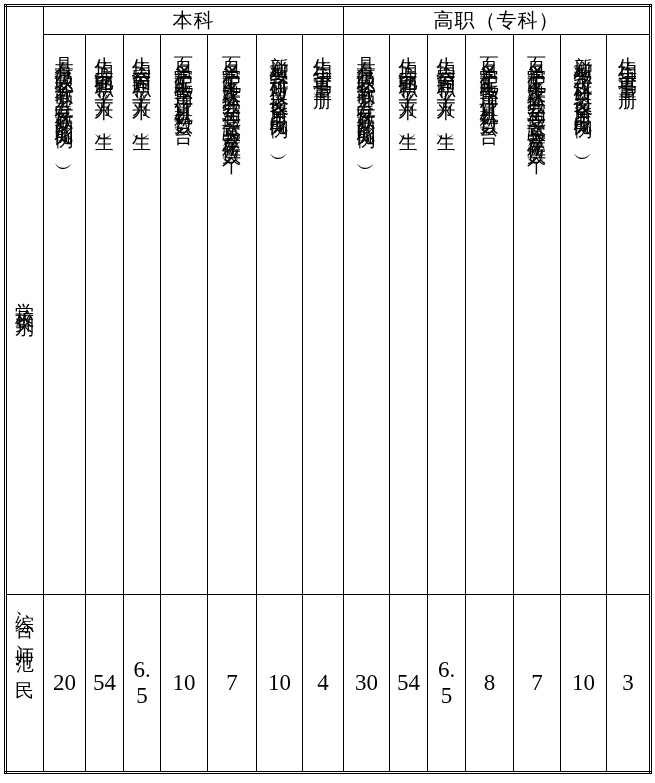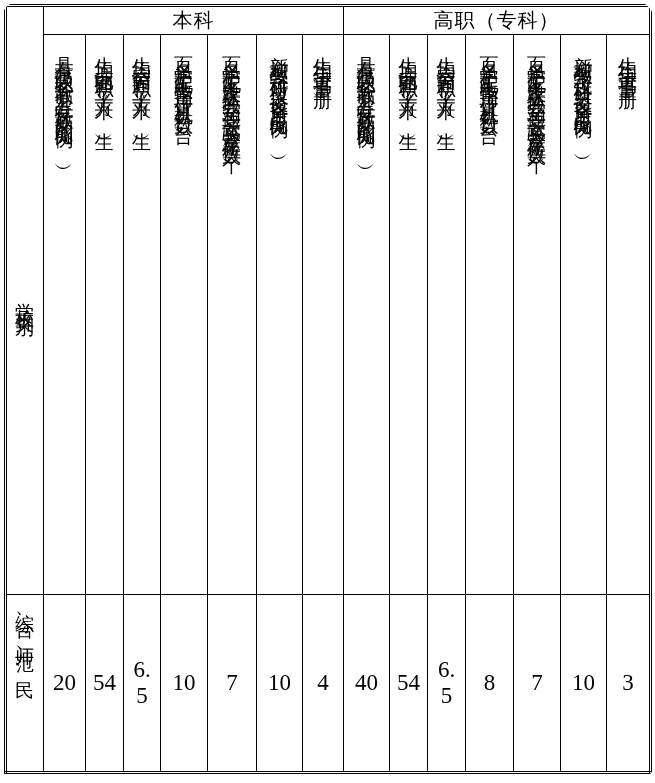--- a/index.html
+++ b/index.html
@@ -9,21 +9,20 @@
     color: #000000;
     font-family: "Liberation Serif", "DejaVu Serif", serif;
   }
   .page {
     width: 655px;
     height: 783px;
     box-sizing: border-box;
     padding: 4px 0 0 4px;
     background: #ffffff;
     overflow: hidden;
-    border-radius: 23px;
   }
   table.sheet {
     border-collapse: collapse;
     table-layout: fixed;
     width: 648px;
     border: 3px double #000000;
   }
   .sheet th, .sheet td {
     border: 1px solid #000000;
     padding: 0;
@@ -126,21 +125,21 @@
         <td class="row-label">
           <div class="clip"><span class="vtext">综合、师范、民</span></div>
         </td>
         <td class="num">20</td>
         <td class="num">54</td>
         <td class="num">6.5</td>
         <td class="num">10</td>
         <td class="num">7</td>
         <td class="num">10</td>
         <td class="num">4</td>
-        <td class="num">40</td>
+        <td class="num">30</td>
         <td class="num">54</td>
         <td class="num">6.5</td>
         <td class="num">8</td>
         <td class="num">7</td>
         <td class="num">10</td>
         <td class="num">3</td>
       </tr>
     </tbody>
   </table>
 </div>

